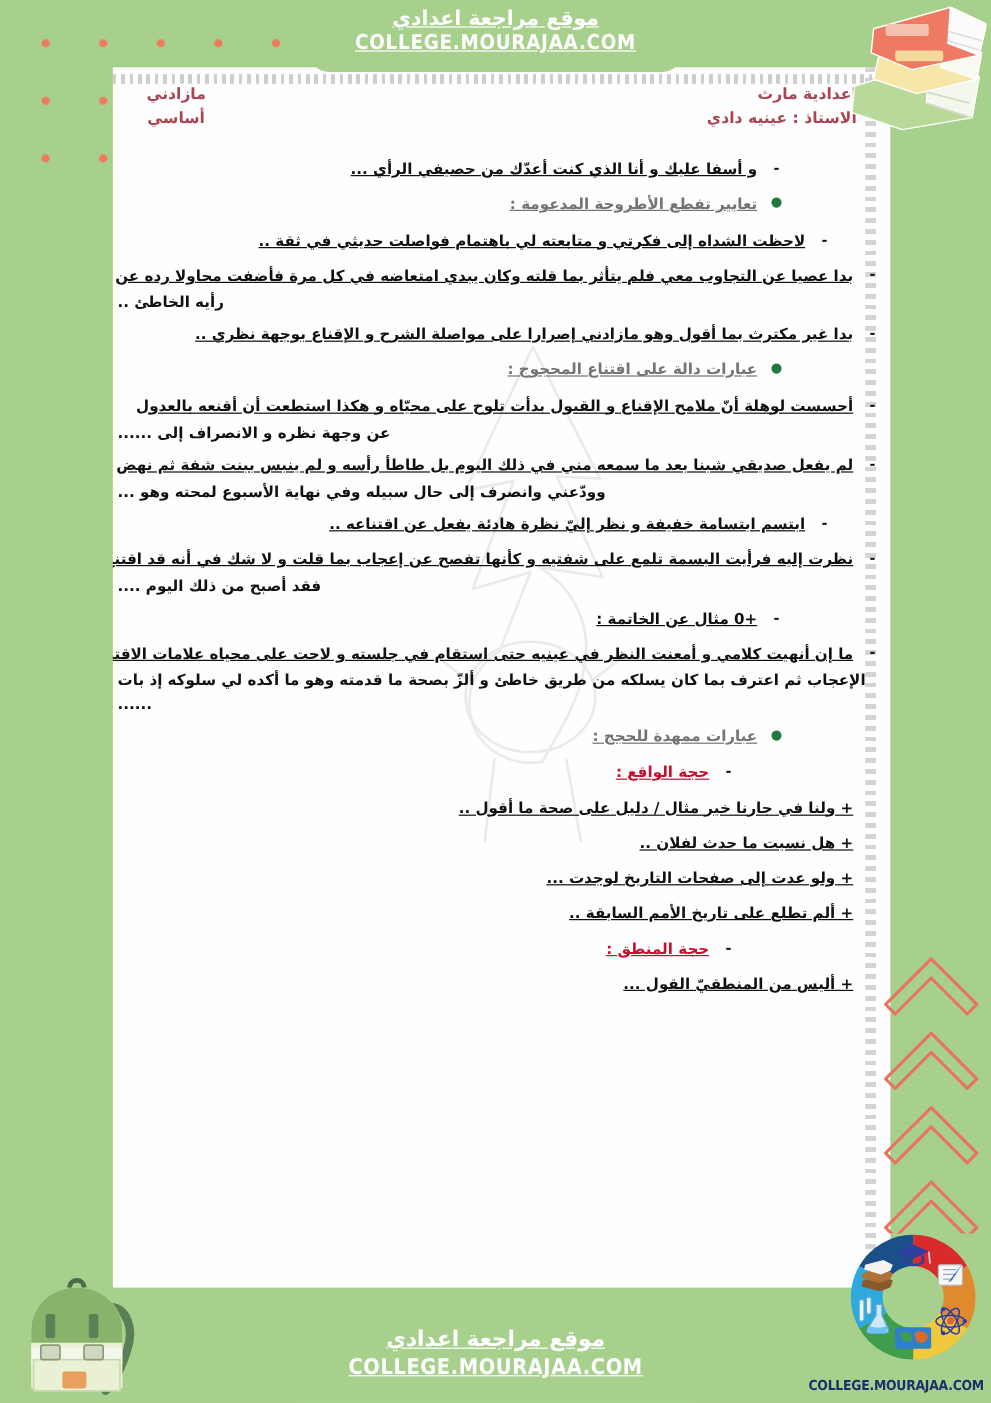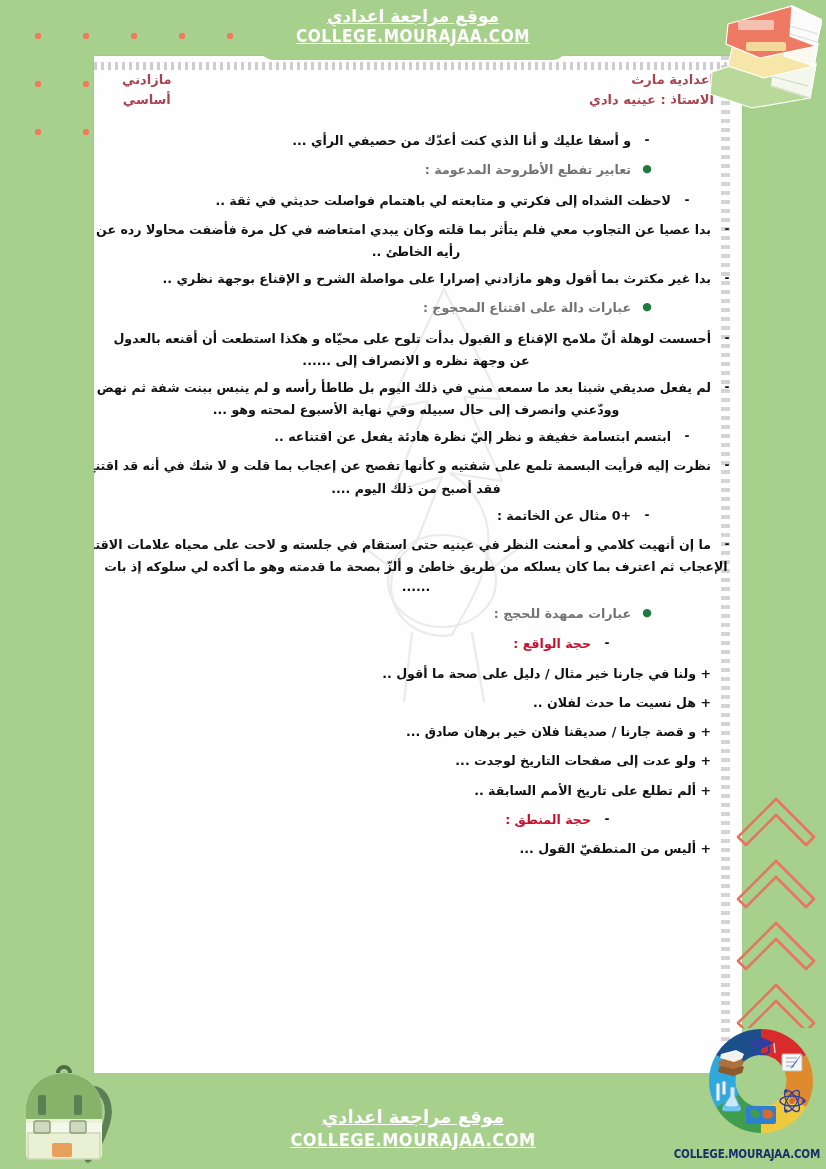--- a/index.html
+++ b/index.html
@@ -165,21 +165,21 @@
     width: 14px;
     text-align: center;
     font-size: 12px;
     line-height: 1.45;
     user-select: none;
   }
   .bullet.dash  { color: #111; font-weight: bold; }
   .bullet.disc  { color: #1f7a3f; font-size: 11px; }
   .bullet.sq    { color: #111; font-size: 9px; }
 
-  .txt { flex: 1 1 auto; }
+  .txt { flex: 1 1 auto; text-decoration: underline; }
 
   
   .line.right   .txt { text-align: right; }
   .line.center  .txt { text-align: right; }
 
   
   .line.head-green { margin-bottom: 12px; }
   .line.head-green .txt { color: #737373; }
   .line.head-red   .txt { color: #c8102e; }
 
@@ -187,21 +187,21 @@
   .line.indent-2 { padding-right: 80px; }
   .line.indent-3 { padding-right: 120px; }
 
   
   .cont {
     font-size: 12.6px;
     font-weight: bold;
     color: #111;
     margin: -6px 0 11px 0;
     padding-right: 0;
-    text-align: center;
+    text-align: left;
     direction: rtl;
   }
 
   
   .wide .txt { white-space: nowrap; }
 
   
   .chevrons {
     position: absolute;
     right: 8px;
@@ -369,24 +369,20 @@
           <span class="bullet dash">-</span>
           <span class="txt">حجة الواقع :</span>
         </div>
         <div class="line center">
           <span class="bullet sq"></span>
           <span class="txt">+ ولنا في جارنا خير مثال / دليل  على صحة ما أقول ..</span>
         </div>
         <div class="line center">
           <span class="bullet sq"></span>
           <span class="txt">+ هل نسيت ما حدث لفلان ..</span>
-        </div>
-        <div class="line center">
-          <span class="bullet sq"></span>
-          <span class="txt">+ و قصة جارنا / صديقنا فلان خير برهان صادق ...</span>
         </div>
         <div class="line center">
           <span class="bullet sq"></span>
           <span class="txt">+ ولو عدت إلى صفحات التاريخ لوجدت ...</span>
         </div>
         <div class="line center">
           <span class="bullet sq"></span>
           <span class="txt">+ ألم تطلع على تاريخ الأمم السابقة ..</span>
         </div>
         <div class="line right head-red indent-3">

